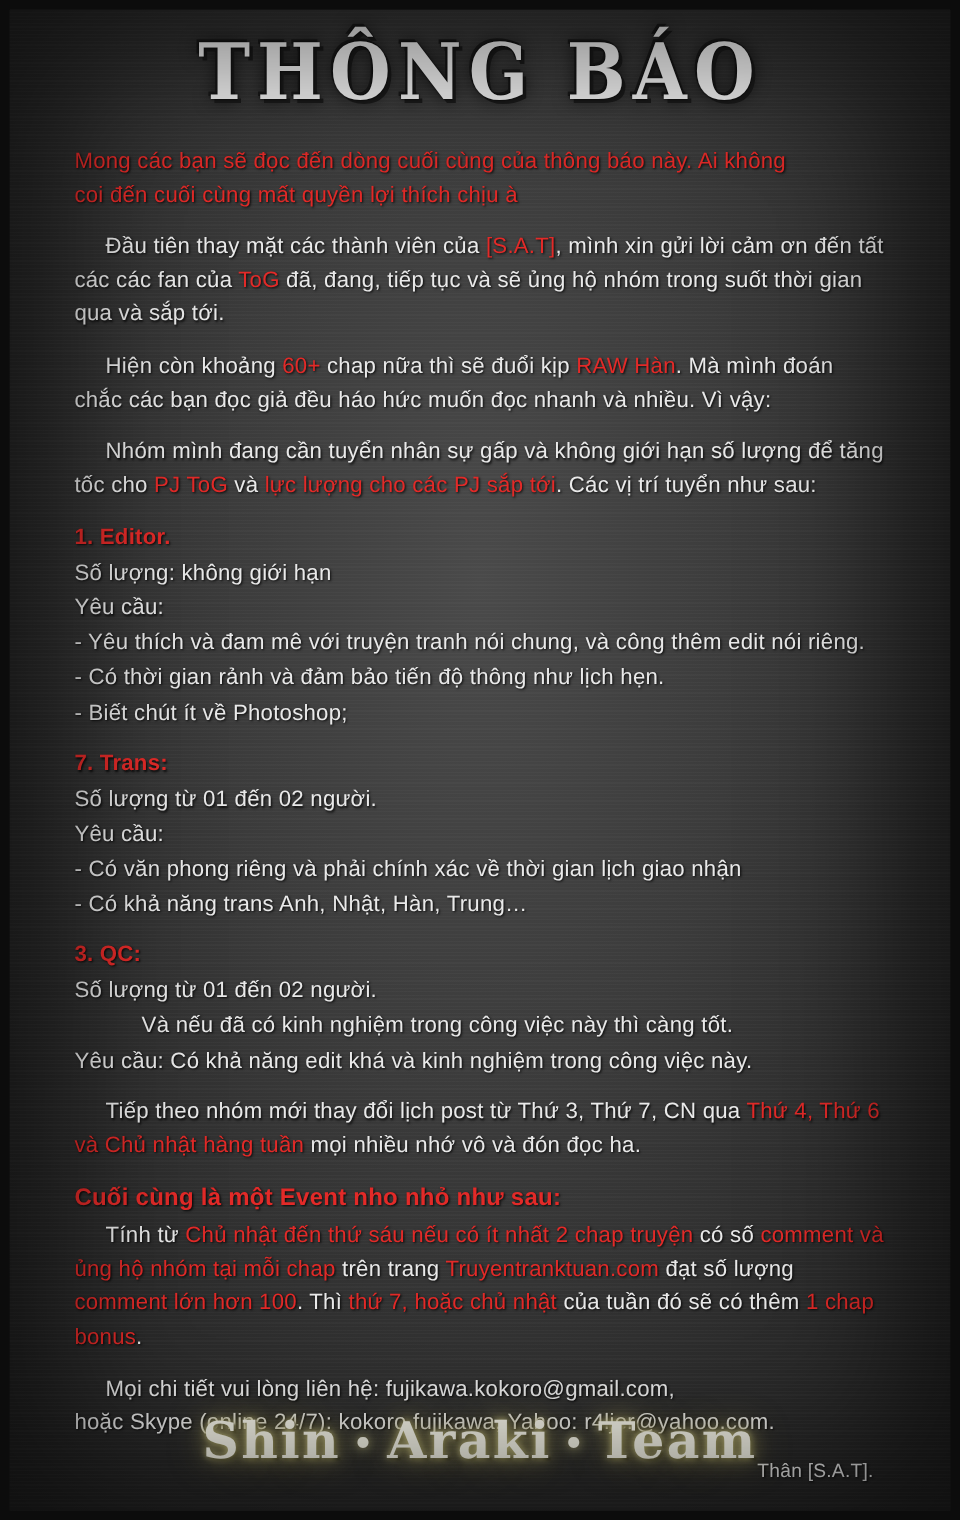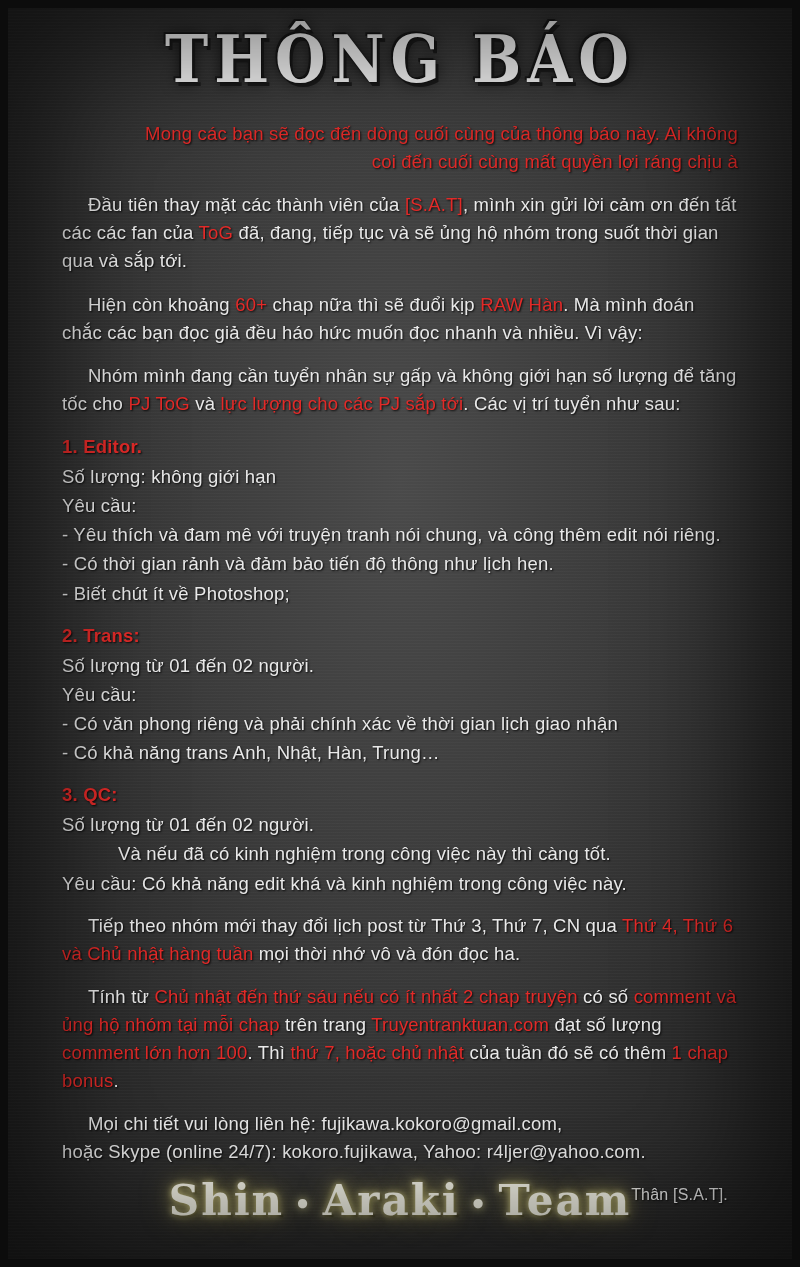--- a/index.html
+++ b/index.html
@@ -46,21 +46,21 @@
   .body{
     margin-top:26px;
     color:#e9e9e9;
     font-size:18.5px;
     line-height:1.52;
     letter-spacing:0.2px;
     text-shadow:1px 1px 2px rgba(0,0,0,0.85);
   }
   p{margin:0 0 15px 0;}
   .ind{text-indent:26px;}
-  .red{color:#e22a28;text-align:right;}
+  .red{color:#e22a28;}
   .head{
     color:#e22a28;
     font-weight:bold;
     margin:0 0 2px 0;
   }
   .tight{margin:0 0 1px 0;}
   .sect{margin:0 0 14px 0;}
   .sub{display:block;padding-left:56px;}
   .sign{
     text-align:right;
@@ -111,21 +111,21 @@
 
 <div class="page">
   <div class="inner">
 
     <div class="title">THÔNG BÁO</div>
 
     <div class="body">
 
       <p class="red">
         <span>Mong các bạn sẽ đọc đến dòng cuối cùng của thông báo này. Ai không</span><br>
-        <span>coi đến cuối cùng mất quyền lợi ráng chịu à</span>
+        <span>coi đến cuối cùng mất quyền lợi thích chịu à</span>
       </p>
 
       <p class="ind">
         <span>Đầu tiên thay mặt các thành viên của </span><span class="red">[S.A.T]</span><span>, mình xin gửi lời cảm ơn đến tất các các fan của </span><span class="red">ToG</span><span> đã, đang, tiếp tục và sẽ ủng hộ nhóm trong suốt thời gian qua và sắp tới.</span>
       </p>
 
       <p class="ind">
         <span>Hiện còn khoảng </span><span class="red">60+</span><span> chap nữa thì sẽ đuổi kịp </span><span class="red">RAW Hàn</span><span>. Mà mình đoán chắc các bạn đọc giả đều háo hức muốn đọc nhanh và nhiều. Vì vậy:</span>
       </p>
 
@@ -136,40 +136,41 @@
       <div class="sect">
         <p class="head">1. Editor.</p>
         <p class="tight">Số lượng: không giới hạn</p>
         <p class="tight">Yêu cầu:</p>
         <p class="tight">- Yêu thích và đam mê với truyện tranh nói chung, và công thêm edit nói riêng.</p>
         <p class="tight">- Có thời gian rảnh và đảm bảo tiến độ thông như lịch hẹn.</p>
         <p class="tight">- Biết chút ít về Photoshop;</p>
       </div>
 
       <div class="sect">
-        <p class="head">2. Trans:</p>
+        <p class="head">7. Trans:</p>
         <p class="tight">Số lượng từ 01 đến 02 người.</p>
         <p class="tight">Yêu cầu:</p>
         <p class="tight">- Có văn phong riêng và phải chính xác về thời gian lịch giao nhận</p>
         <p class="tight">- Có khả năng trans Anh, Nhật, Hàn, Trung…</p>
       </div>
 
       <div class="sect">
         <p class="head">3. QC:</p>
         <p class="tight">Số lượng từ 01 đến 02 người.</p>
         <p class="tight">
             <span class="sub">Và nếu đã có kinh nghiệm trong công việc này thì càng tốt.</span>
           </p>
         <p class="tight">Yêu cầu: Có khả năng edit khá và kinh nghiệm trong công việc này.</p>
       </div>
 
       <p class="ind">
-        <span>Tiếp theo nhóm mới thay đổi lịch post từ Thứ 3, Thứ 7, CN qua </span><span class="red">Thứ 4, Thứ 6 và Chủ nhật hàng tuần</span><span> mọi thời nhớ vô và đón đọc ha.</span>
+        <span>Tiếp theo nhóm mới thay đổi lịch post từ Thứ 3, Thứ 7, CN qua </span><span class="red">Thứ 4, Thứ 6 và Chủ nhật hàng tuần</span><span> mọi nhiều nhớ vô và đón đọc ha.</span>
       </p>
 
+      <p class="event-head">Cuối cùng là một Event nho nhỏ như sau:</p>
       <p class="ind">
         <span>Tính từ </span><span class="red">Chủ nhật đến thứ sáu nếu</span><span> </span><span class="red">có ít nhất 2 chap truyện</span><span> có số </span><span class="red">comment và ủng hộ nhóm tại mỗi chap</span><span> trên trang </span><span class="red">Truyentranktuan.com</span><span> đạt số lượng </span><span class="red">comment lớn hơn 100</span><span>. Thì </span><span class="red">thứ 7, hoặc chủ nhật</span><span> của tuần đó sẽ có  thêm </span><span class="red">1 chap bonus</span><span>.</span>
       </p>
 
       <p class="ind">
         <span>Mọi chi tiết vui lòng liên hệ: fujikawa.kokoro@gmail.com,</span><br>
         <span>hoặc Skype (online 24/7): kokoro.fujikawa, Yahoo: r4ljer@yahoo.com.</span>
       </p>
 
       <p class="sign">Thân [S.A.T].</p>

